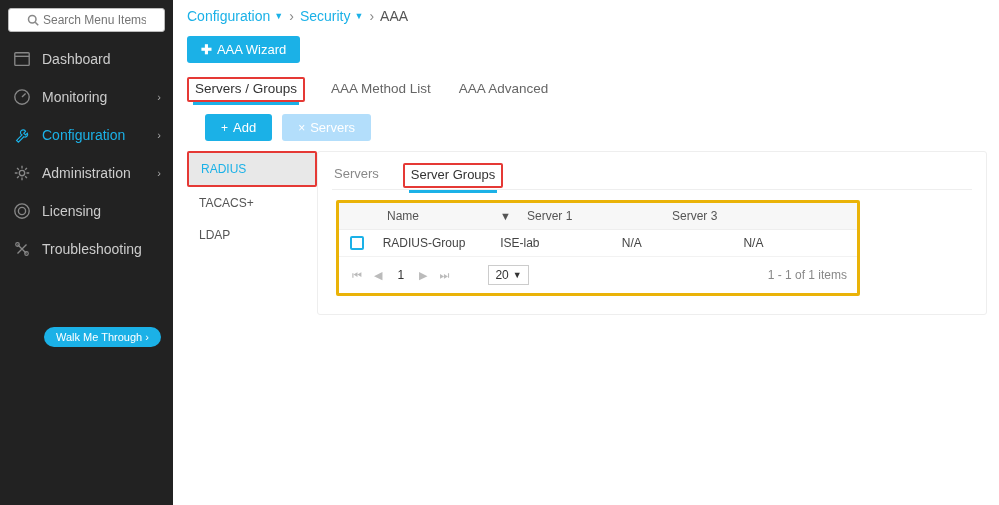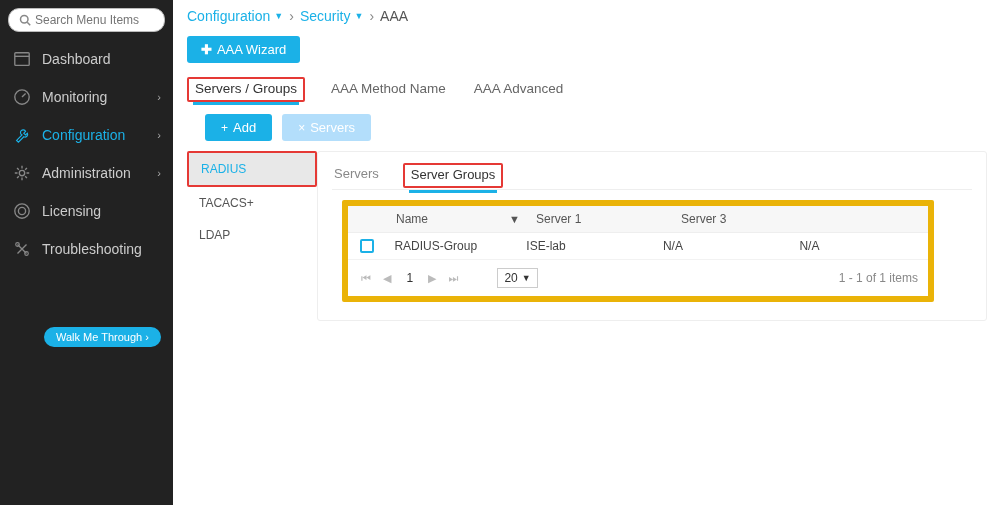--- a/index.html
+++ b/index.html
@@ -2,21 +2,21 @@
 <html><head>
 <meta charset="utf-8">
 <style>
 * { box-sizing: border-box; margin: 0; padding: 0; }
 body { font-family: "Helvetica Neue", Arial, sans-serif; font-size: 13px; color: #333; background: #fff; width: 999px; height: 505px; overflow: hidden; }
 .app { display: flex; width: 100%; height: 100%; }
 
 
 .sidebar { width: 173px; background: #222; color: #ccc; display: flex; flex-direction: column; padding: 8px 0 0 0; position: relative; }
 .search-wrap { padding: 0 8px 8px 8px; }
-.search-box { width: 100%; background: #fff; border: 1px solid #bbb; border-radius: 11px; padding: 2px 10px; display: flex; align-items: center; height: 24px; }
+.search-box { width: 100%; background: #fff; border: 1px solid #bbb; border-radius: 3px; padding: 2px 18px; display: flex; align-items: center; height: 24px; }
 .search-box .mag { color: #888; margin-right: 4px; font-size: 12px; }
 .search-box input { border: none; outline: none; font-size: 12px; width: 100%; color: #444; }
 .nav-item { display: flex; align-items: center; padding: 9px 12px; cursor: pointer; color: #ccc; font-size: 14px; position: relative; }
 .nav-item.active { color: #1bb1e7; }
 .nav-item .icon { width: 20px; height: 20px; margin-right: 10px; display: flex; align-items: center; justify-content: center; }
 .nav-item .chev { margin-left: auto; font-size: 11px; color: #aaa; }
 .walk-btn { background: #1bb1e7; color: #fff; font-size: 11px; padding: 4px 12px; border-radius: 12px; border: none; cursor: pointer; position: absolute; left: 44px; top: 327px; }
 
 
 .main { flex: 1; background: #fff; padding: 8px 12px 0 14px; overflow: auto; }
@@ -43,21 +43,21 @@
 .proto-list { width: 130px; padding-top: 0; }
 .proto-item { padding: 9px 12px; font-size: 12px; color: #555; cursor: pointer; }
 .proto-item.active { color: #1bb1e7; background: #e8e8e8; }
 .proto-wrap-red { border: 2px solid #e53935; border-radius: 2px; }
 
 .panel { flex: 1; border: 1px solid #eee; border-radius: 3px; padding: 10px 14px 18px 14px; min-height: 130px; }
 .subtabs { display: flex; gap: 22px; border-bottom: 1px solid #eee; margin-bottom: 10px; align-items: center; }
 .subtab { font-size: 13px; color: #888; cursor: pointer; padding: 4px 2px 8px 2px; }
 .subtab.active { color: #333; border-bottom: 3px solid #1bb1e7; font-weight: 500; }
 
-.table { width: 592px; border: 6px solid #eab308; border-radius: 2px; margin-left: 10px; }
+.table { width: 524px; border: 3px solid #eab308; border-radius: 2px; margin-left: 4px; }
 .thead { display: flex; background: #f7f7f7; border-bottom: 1px solid #eee; }
 .th { padding: 6px 8px; font-size: 12px; color: #555; display: flex; align-items: center; }
 .th.check { width: 40px; }
 .th.name { width: 140px; justify-content: space-between; }
 .th.s1 { width: 145px; }
 .th.s2 { width: 145px; }
 .th.s3 { width: 145px; }
 .trow { display: flex; border-bottom: 1px solid #f2f2f2; }
 .td { padding: 6px 8px; font-size: 12px; color: #444; }
 .td.check { width: 40px; display: flex; justify-content: center; }
@@ -173,21 +173,21 @@
 
     <button class="wizard-btn">
       <span class="plus">✚</span>
       <span>AAA Wizard</span>
     </button>
 
     <div class="tabs-row">
       <span class="highlight-red">
         <span class="tab active">Servers / Groups</span>
       </span>
-      <span class="tab">AAA Method Name</span>
+      <span class="tab">AAA Method List</span>
       <span class="tab">AAA Advanced</span>
     </div>
 
     <div class="action-row">
       <button class="btn btn-add">
         <span class="sym">+</span>
         <span>Add</span>
       </button>
       <button class="btn btn-del">
         <span class="sym">×</span>

